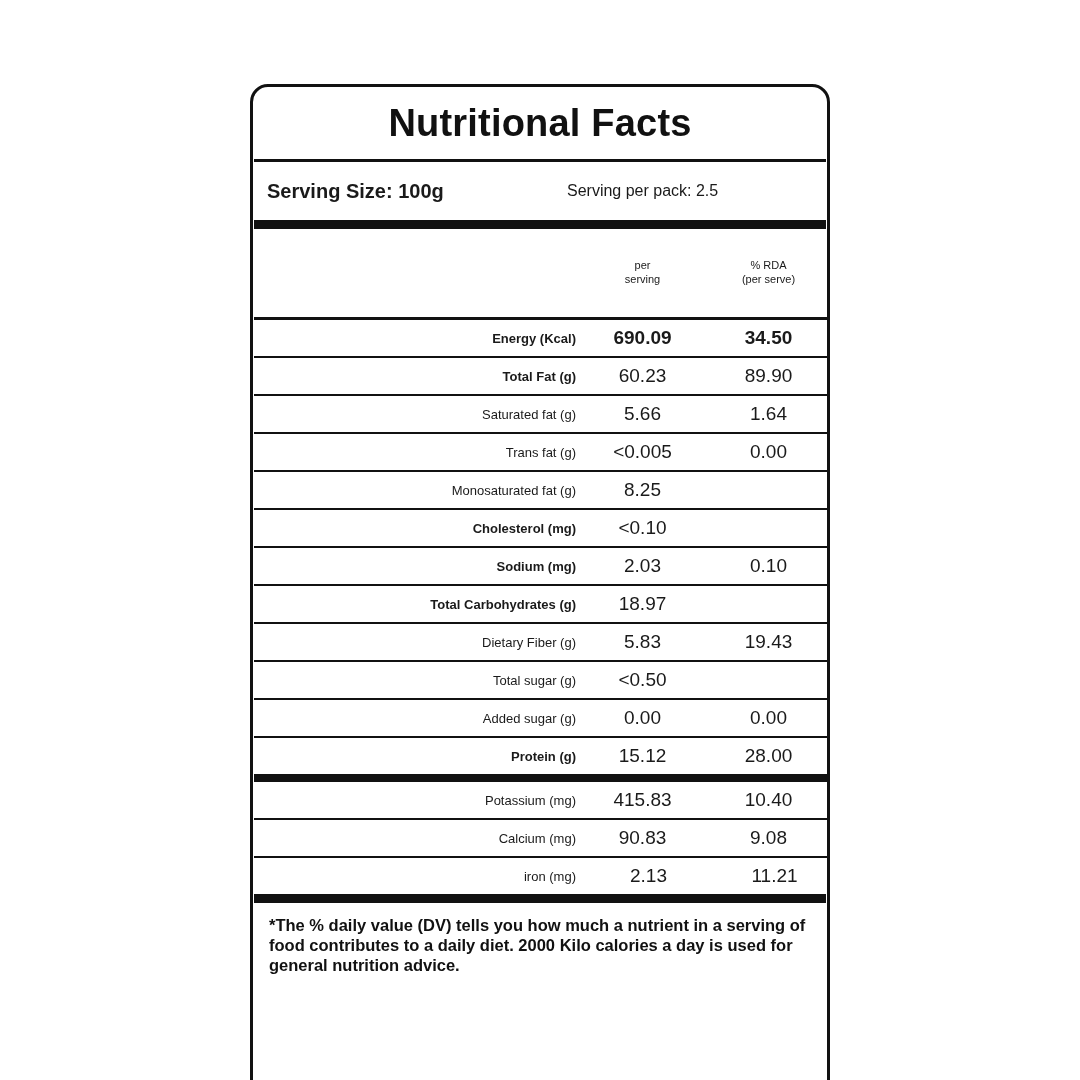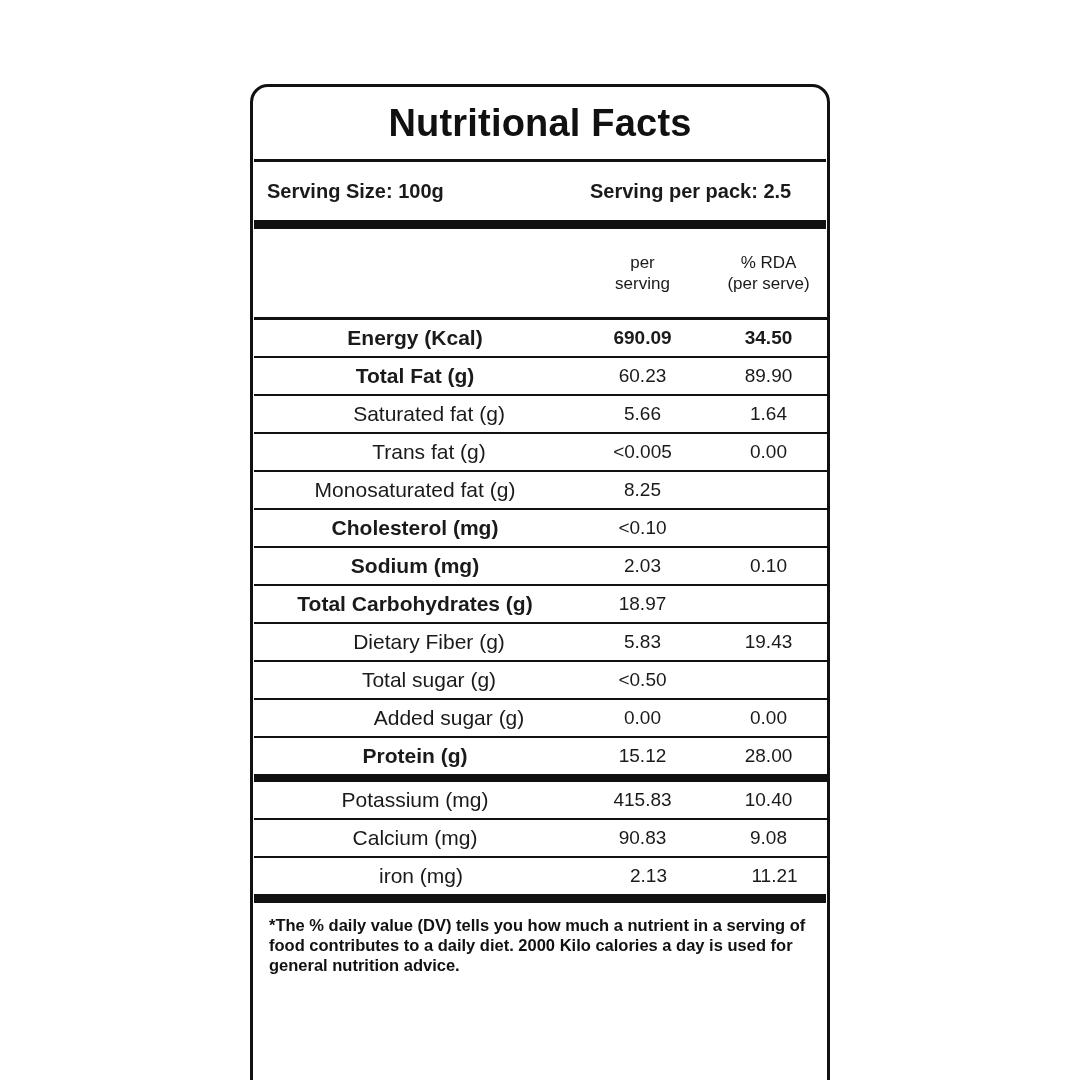--- a/index.html
+++ b/index.html
@@ -74,24 +74,23 @@
     border-radius: 15px;
   }
   .serving-size {
     font-size: 20px;
     font-weight: bold;
     flex: 0 0 auto;
     width: 300px;
     padding-left: 2px;
   }
   .serving-pack {
-    font-size: 20px;
-    font-weight: bold;
+    font-size: 16px;
+    font-weight: normal;
     flex: 1 1 auto;
-    margin-left: 23px;
   }
 
   
   table.nutri {
     width: calc(100% - 2px);
     margin: 0 1px;
     border-collapse: collapse;
     table-layout: fixed;
   }
   table.nutri td {
@@ -119,36 +118,36 @@
     border-bottom: 0;
     padding-left: 12px;
   }
 
   td.vline-l {
     border-left: 3px solid #111111;
   }
 
   .name-cell {
     padding-left: 12px;
-    font-size: 21px;
-    text-align: center;
+    font-size: 13px;
+    text-align: right;
   }
   .name-cell.bold { font-weight: bold; }
   .name-cell.ind1 { padding-left: 28px; }
   .name-cell.ind2 { padding-left: 68px; }
 
   .val-cell {
     text-align: center;
     font-size: 19px;
   }
   .val-cell.bold { font-weight: bold; }
 
   .head-cell {
     text-align: center;
-    font-size: 17px;
+    font-size: 11px;
     line-height: 1.25;
   }
 
   
   .footnote {
     padding: 12px 16px 0 16px;
     font-size: 16.5px;
     font-weight: bold;
     line-height: 1.22;
     color: #111111;

